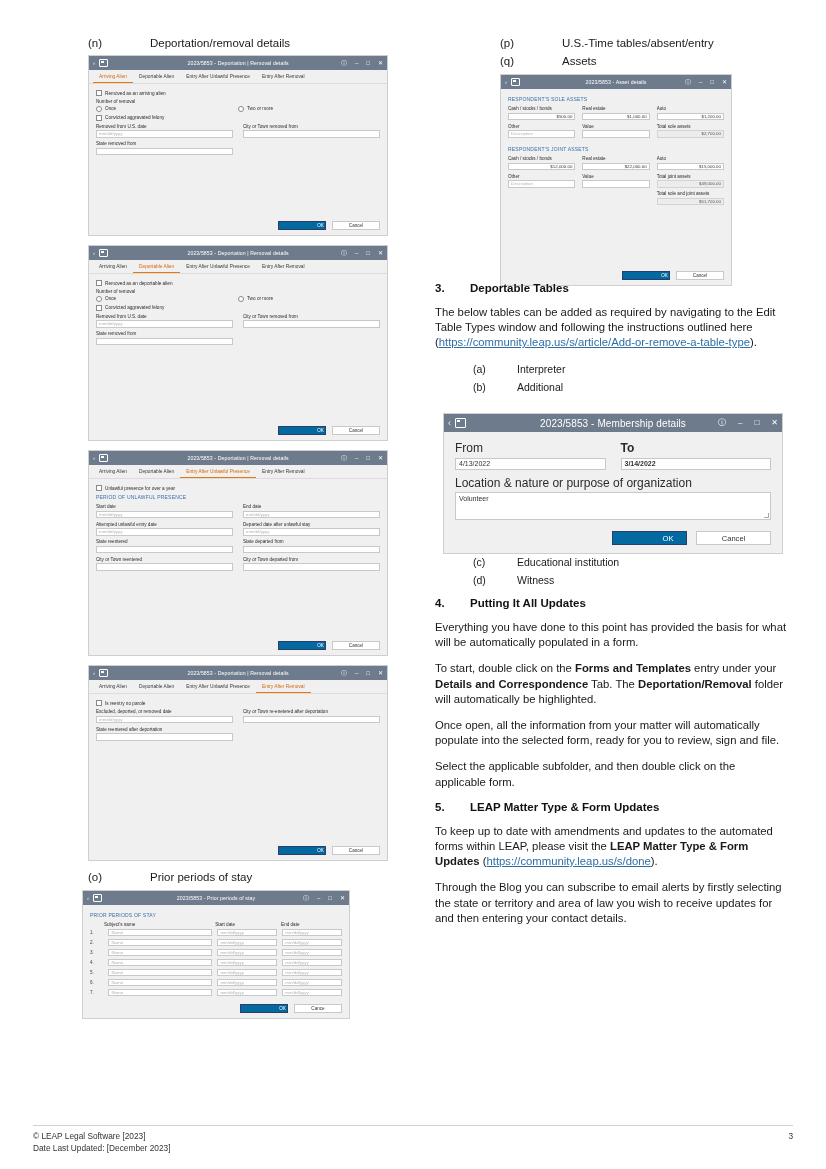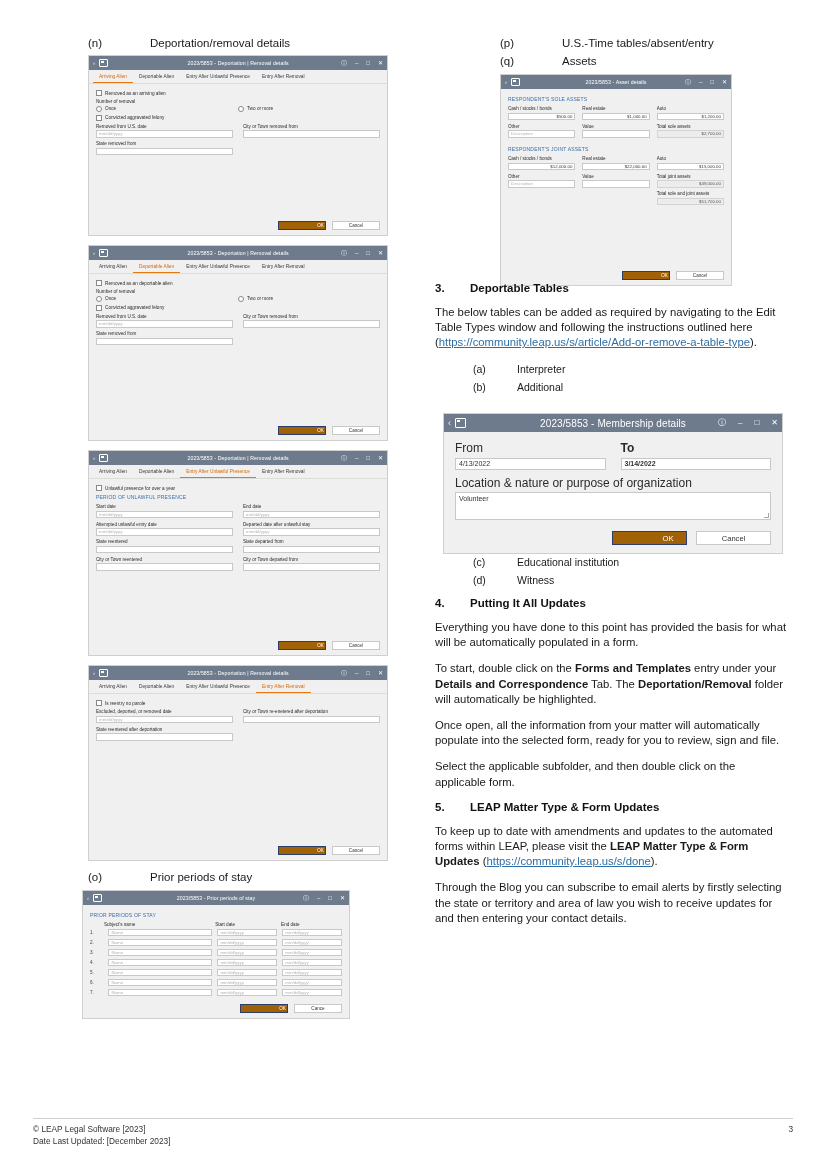--- a/index.html
+++ b/index.html
@@ -69,21 +69,21 @@
   .grid3{display:flex;gap:7px;}
   .grid3 > *{flex:1;}
 
   .sechead{font-size:5px;color:#3b6fa8;letter-spacing:.2px;margin:1px 0 4px 0;font-weight:normal;}
 
   .btnrow{display:flex;justify-content:flex-end;gap:6px;}
   .btn{
     width:48px;height:9px;font-size:4.6px;display:flex;align-items:center;justify-content:center;
     box-sizing:border-box;
   }
-  .btn.ok{background:#a16207;color:#fff;border:0.8px solid #2c3e67;padding-left:37px;}
+  .btn.ok{background:#0369a1;color:#fff;border:0.8px solid #2c3e67;padding-left:37px;}
   .btn.cancel{background:#fff;color:#333;border:0.8px solid #c8c8c8;}
 
   
   .dlg.big .dbody{padding:9px 11px 8px 11px;}
   .dlg.big .flabel{font-size:12px;margin-bottom:2.5px;}
   .dlg.big .finput{height:12px;font-size:7px;padding:0 3px;color:#333;}
   .dlg.big .btn{width:75px;height:14px;font-size:7.6px;}
   .dlg.big .btnrow{gap:9px;}
   .ta{
     height:28px;background:#fff;border:0.8px solid #c8c8c8;font-size:7px;color:#333;
@@ -110,21 +110,21 @@
   h2.sec{
     font-size:11.5px;font-weight:bold;margin:0 0 11px 0;color:#111;
     display:flex;
   }
   h2.sec .n{width:35px;flex:none;}
   p.body{font-size:11.3px;line-height:15.2px;margin:0 0 11px 0;color:#1a1a1a;}
   a.lnk{color:#2f6ea5;text-decoration:underline;}
   .b{font-weight:bold;}
 
   
-  .footer{position:absolute;left:33px;right:33px;bottom:22px;}
+  .footer{position:absolute;left:33px;right:33px;bottom:15px;}
   .footer .rule{border-top:1px solid #d0d0d0;margin-bottom:5px;}
   .footer .frow{display:flex;justify-content:space-between;align-items:flex-start;}
   .footer .ftxt{font-size:8.3px;line-height:11.5px;color:#333;}
   .footer .pg{font-size:8.3px;color:#333;}
 </style>
 </head>
 <body>
 
 <div class="page">
 

